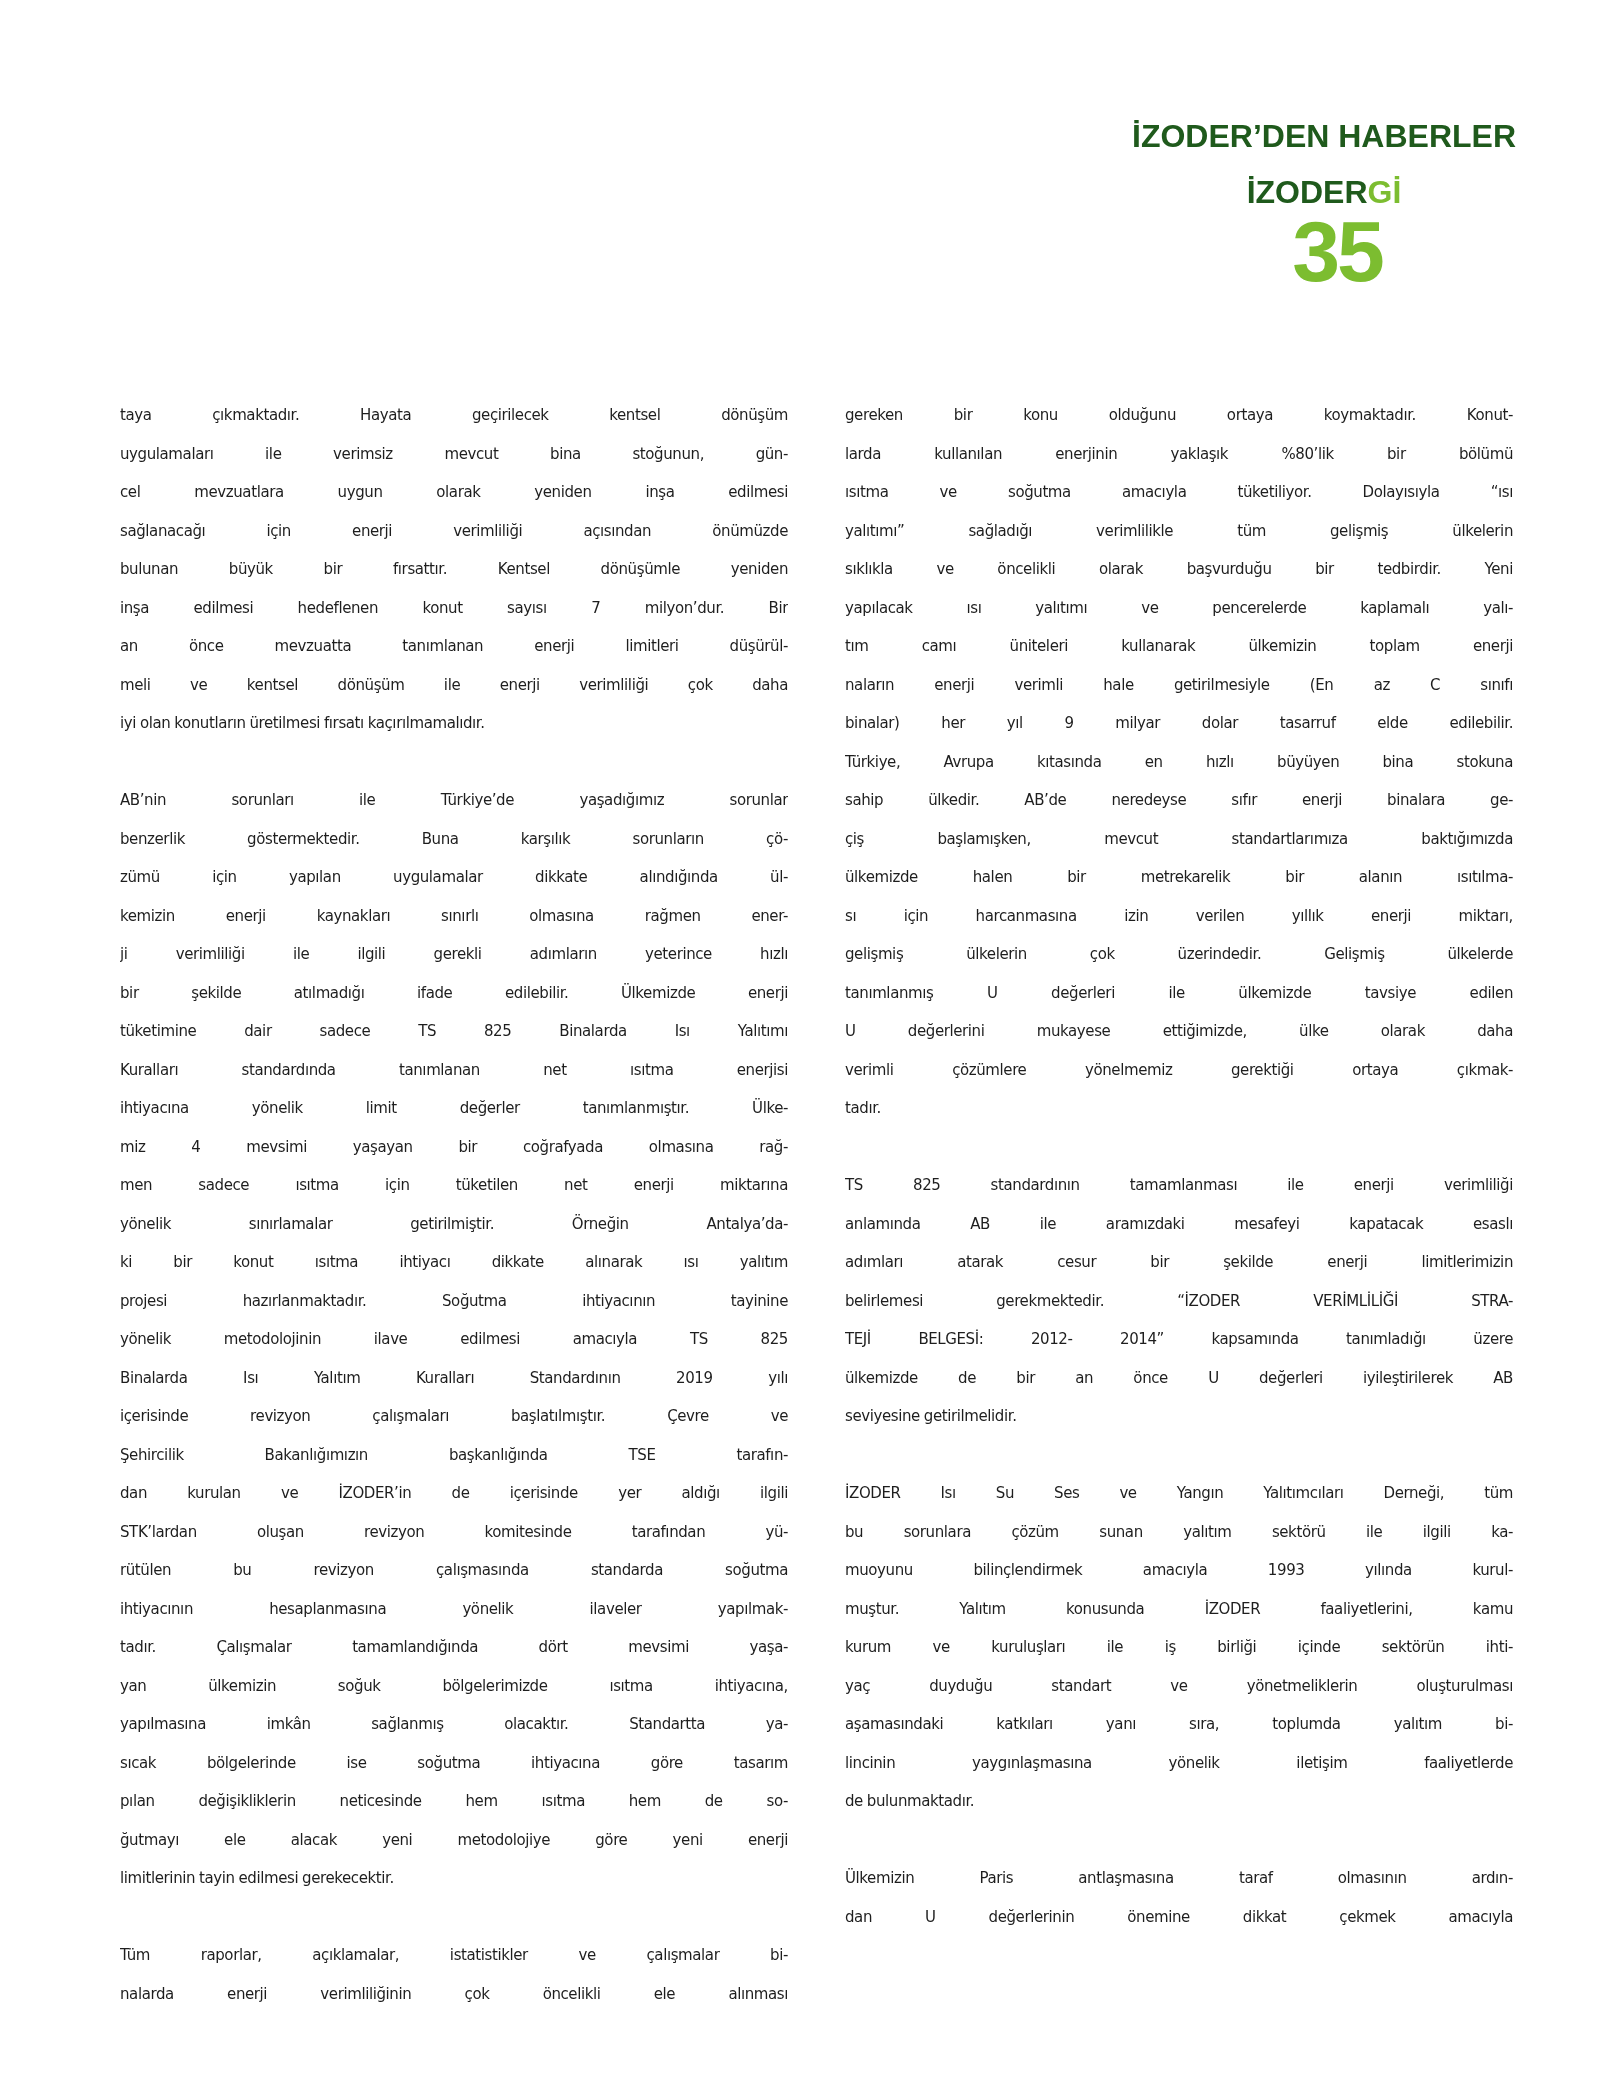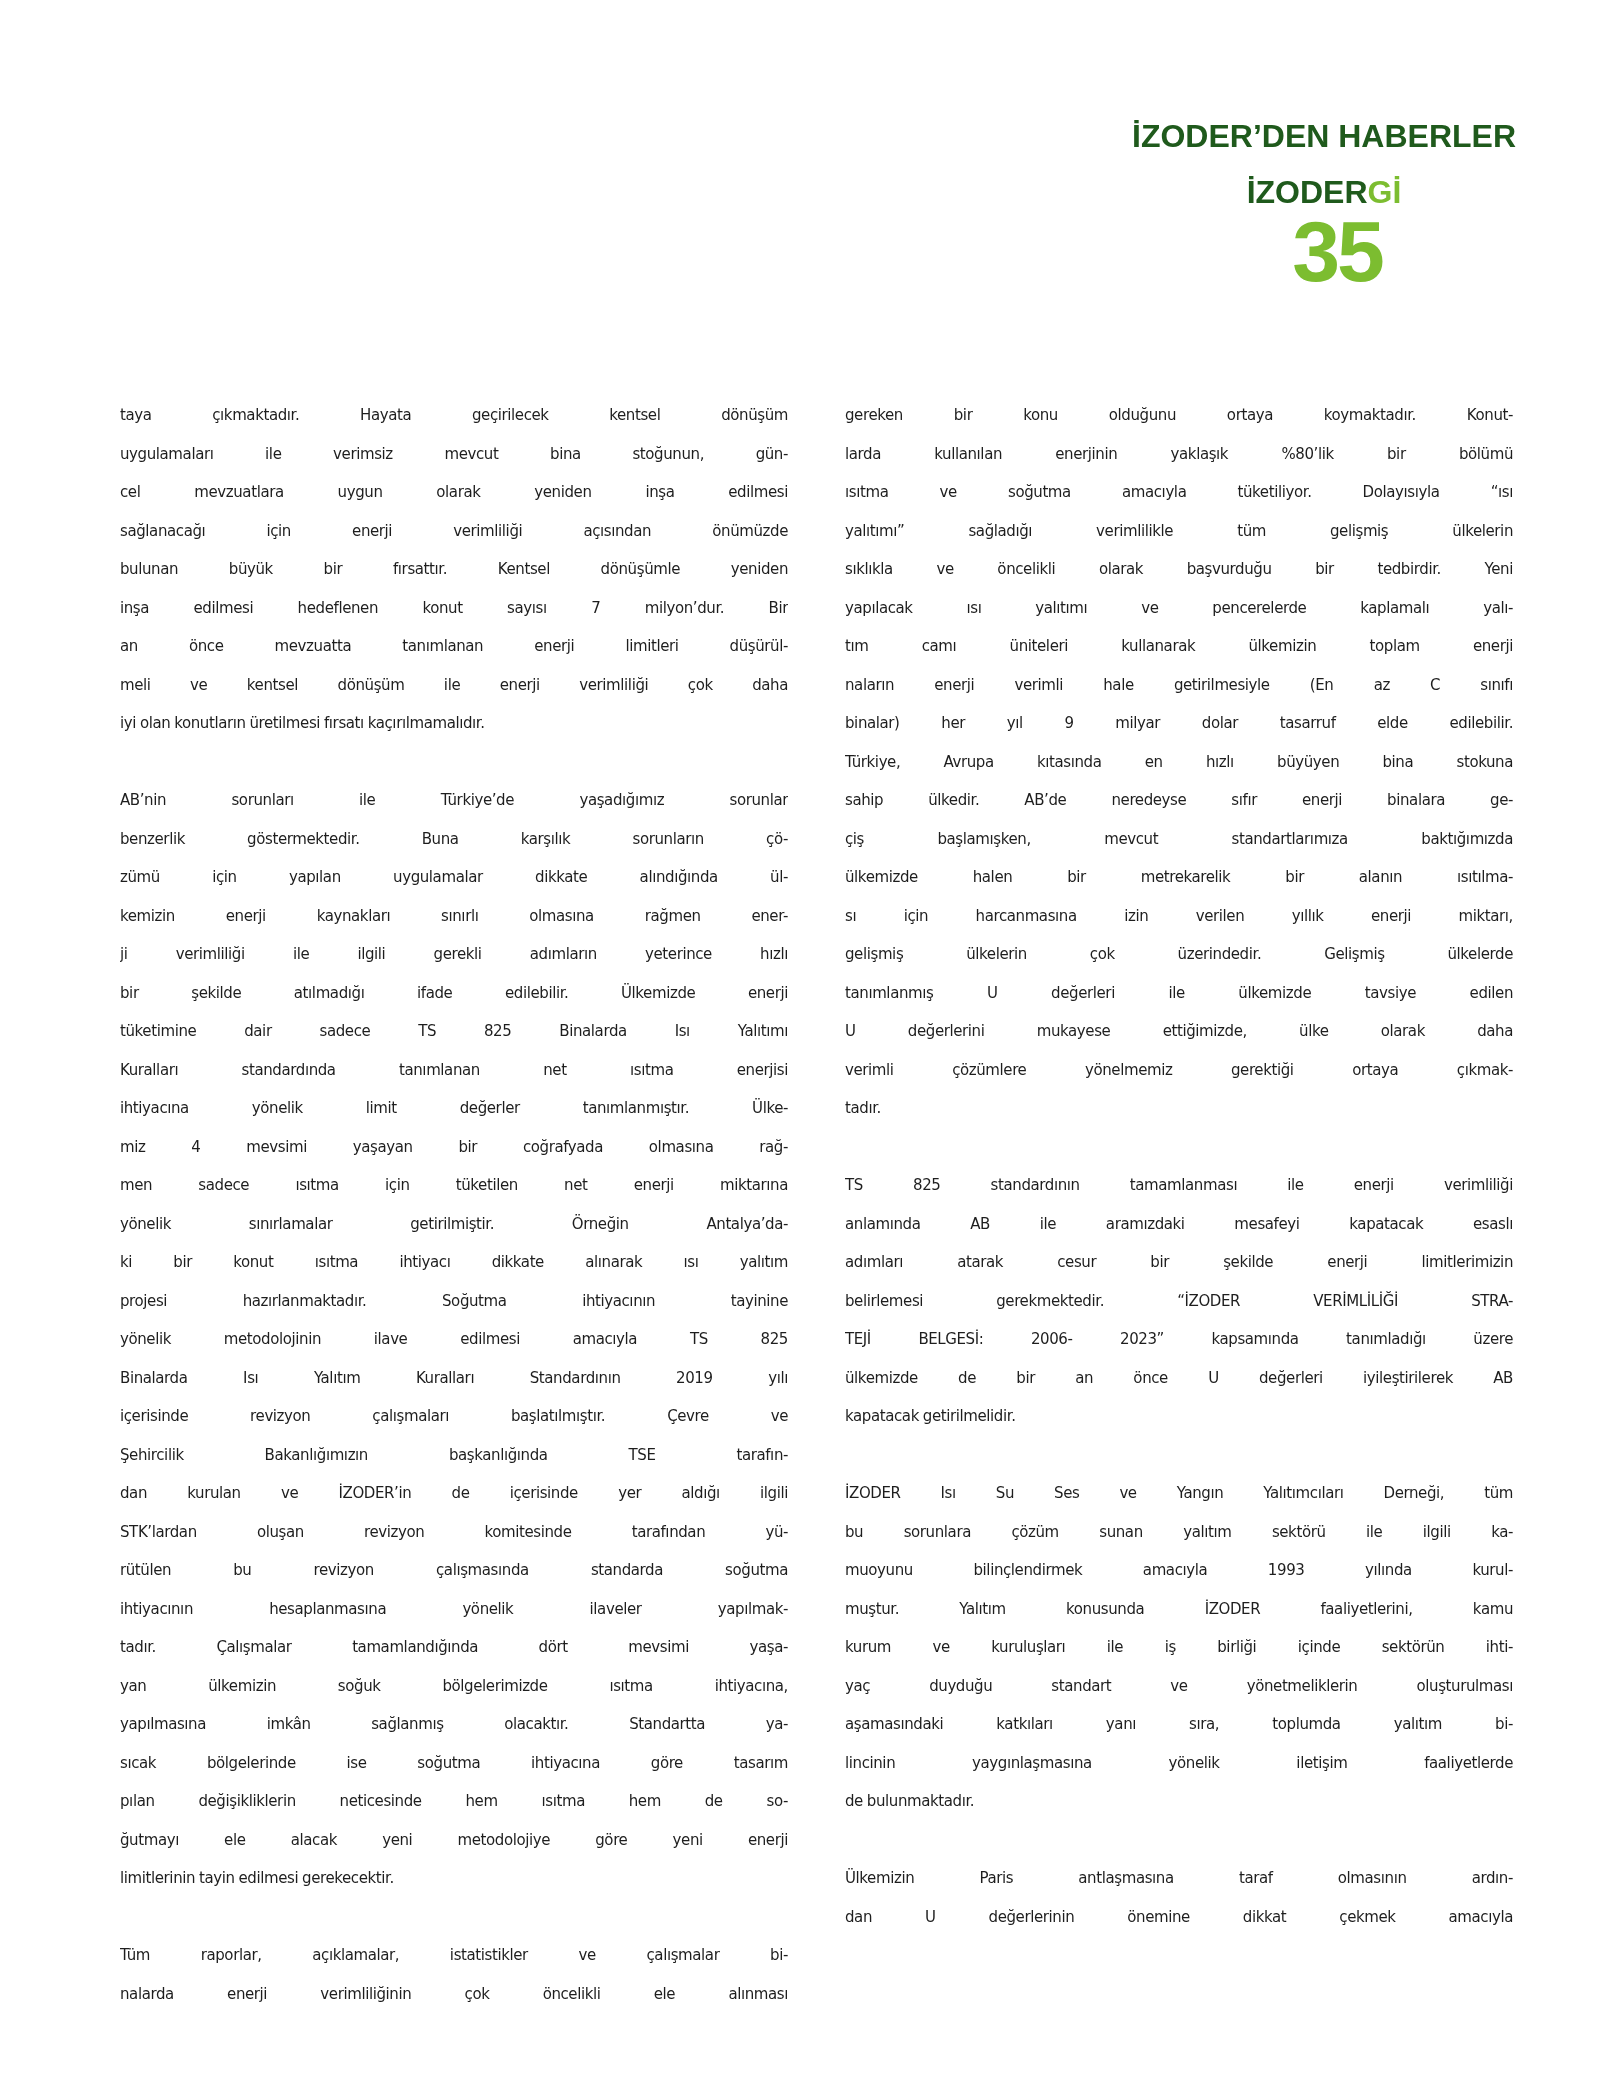--- a/index.html
+++ b/index.html
@@ -168,23 +168,23 @@
       <span class="line">tanımlanmış U değerleri ile ülkemizde tavsiye edilen</span>
       <span class="line">U değerlerini mukayese ettiğimizde, ülke olarak daha</span>
       <span class="line">verimli çözümlere yönelmemiz gerektiği ortaya çıkmak-</span>
       <span class="line last">tadır.</span>
     </p>
   <p>
       <span class="line">TS 825 standardının tamamlanması ile enerji verimliliği</span>
       <span class="line">anlamında AB ile aramızdaki mesafeyi kapatacak esaslı</span>
       <span class="line">adımları atarak cesur bir şekilde enerji limitlerimizin</span>
       <span class="line">belirlemesi gerekmektedir. “İZODER VERİMLİLİĞİ STRA-</span>
-      <span class="line">TEJİ BELGESİ: 2006- 2023” kapsamında tanımladığı üzere</span>
+      <span class="line">TEJİ BELGESİ: 2012- 2014” kapsamında tanımladığı üzere</span>
       <span class="line">ülkemizde de bir an önce U değerleri iyileştirilerek AB</span>
-      <span class="line last">kapatacak getirilmelidir.</span>
+      <span class="line last">seviyesine getirilmelidir.</span>
     </p>
   <p>
       <span class="line">İZODER Isı Su Ses ve Yangın Yalıtımcıları Derneği, tüm</span>
       <span class="line">bu sorunlara çözüm sunan yalıtım sektörü ile ilgili ka-</span>
       <span class="line">muoyunu bilinçlendirmek amacıyla 1993 yılında kurul-</span>
       <span class="line">muştur. Yalıtım konusunda İZODER faaliyetlerini, kamu</span>
       <span class="line">kurum ve kuruluşları ile iş birliği içinde sektörün ihti-</span>
       <span class="line">yaç duyduğu standart ve yönetmeliklerin oluşturulması</span>
       <span class="line">aşamasındaki katkıları yanı sıra, toplumda yalıtım bi-</span>
       <span class="line">lincinin yaygınlaşmasına yönelik iletişim faaliyetlerde</span>

